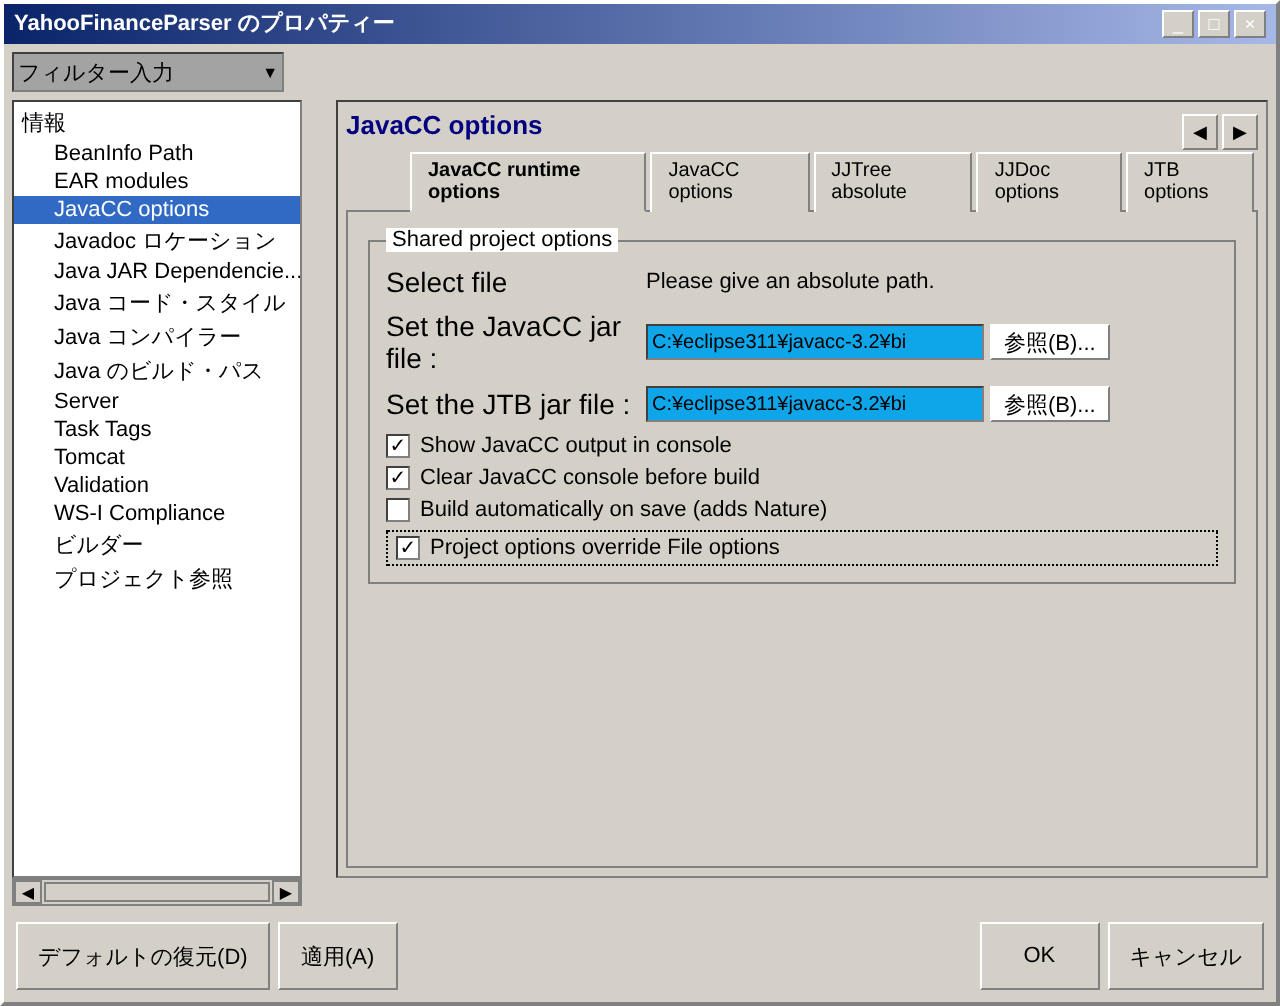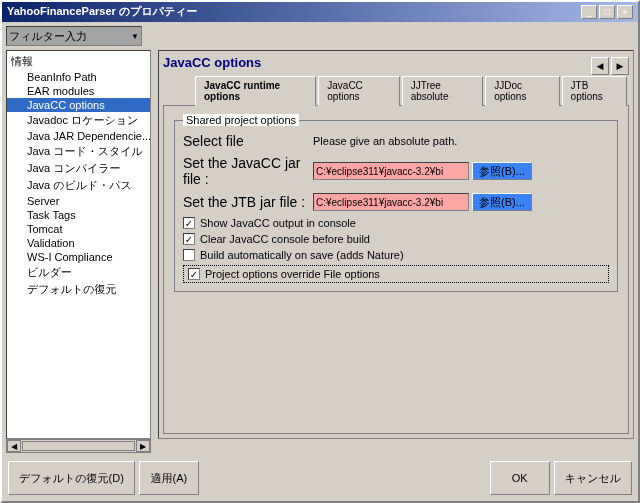--- a/index.html
+++ b/index.html
@@ -87,21 +87,21 @@
     }
 
     .filter-select-arrow {
       font-size: 8px;
       color: #000;
     }
 
     .main-area {
       display: flex;
       flex: 1;
-      gap: 7px;
+      gap: 17px;
     }
 
     .sidebar-item {
       padding: 1px 4px 1px 12px;
       cursor: pointer;
       white-space: nowrap;
       color: #000;
     }
 
     .sidebar-item.selected {
@@ -196,34 +196,34 @@
       font-size: 14px;
       flex-shrink: 0;
     }
 
     .form-value {
       color: #000;
       font-size: 11px;
     }
 
     .form-input {
-      width: 156px;
+      width: 169px;
       height: 18px;
-      background: #fca5a5;
+      background: #0ea5e9;
       border: 1px solid #808080;
       border-top-color: #404040;
       border-left-color: #404040;
       padding: 1px 2px;
       font-size: 10px;
     }
 
     .browse-btn {
       height: 18px;
       padding: 1px 6px;
-      background: #3b82f6;
+      background: #ffffff;
       border: 1px solid #ffffff;
       border-right-color: #808080;
       border-bottom-color: #808080;
       font-size: 11px;
       cursor: pointer;
       margin-left: 3px;
     }
 
     .checkbox-row {
       display: flex;
@@ -412,21 +412,21 @@
         <div class="sidebar-item sub">
           <span>Validation</span>
         </div>
         <div class="sidebar-item sub">
           <span>WS-I Compliance</span>
         </div>
         <div class="sidebar-item sub">
           <span>ビルダー</span>
         </div>
         <div class="sidebar-item sub">
-          <span>デフォルトの復元</span>
+          <span>プロジェクト参照</span>
         </div>
       </div>
 
       <div class="content-panel">
         <div class="content-header">
           <span class="content-title">JavaCC options</span>
           <div style="display:flex;gap:2px;">
             <div class="nav-btn">◀</div>
             <div class="nav-btn">▶</div>
           </div>

